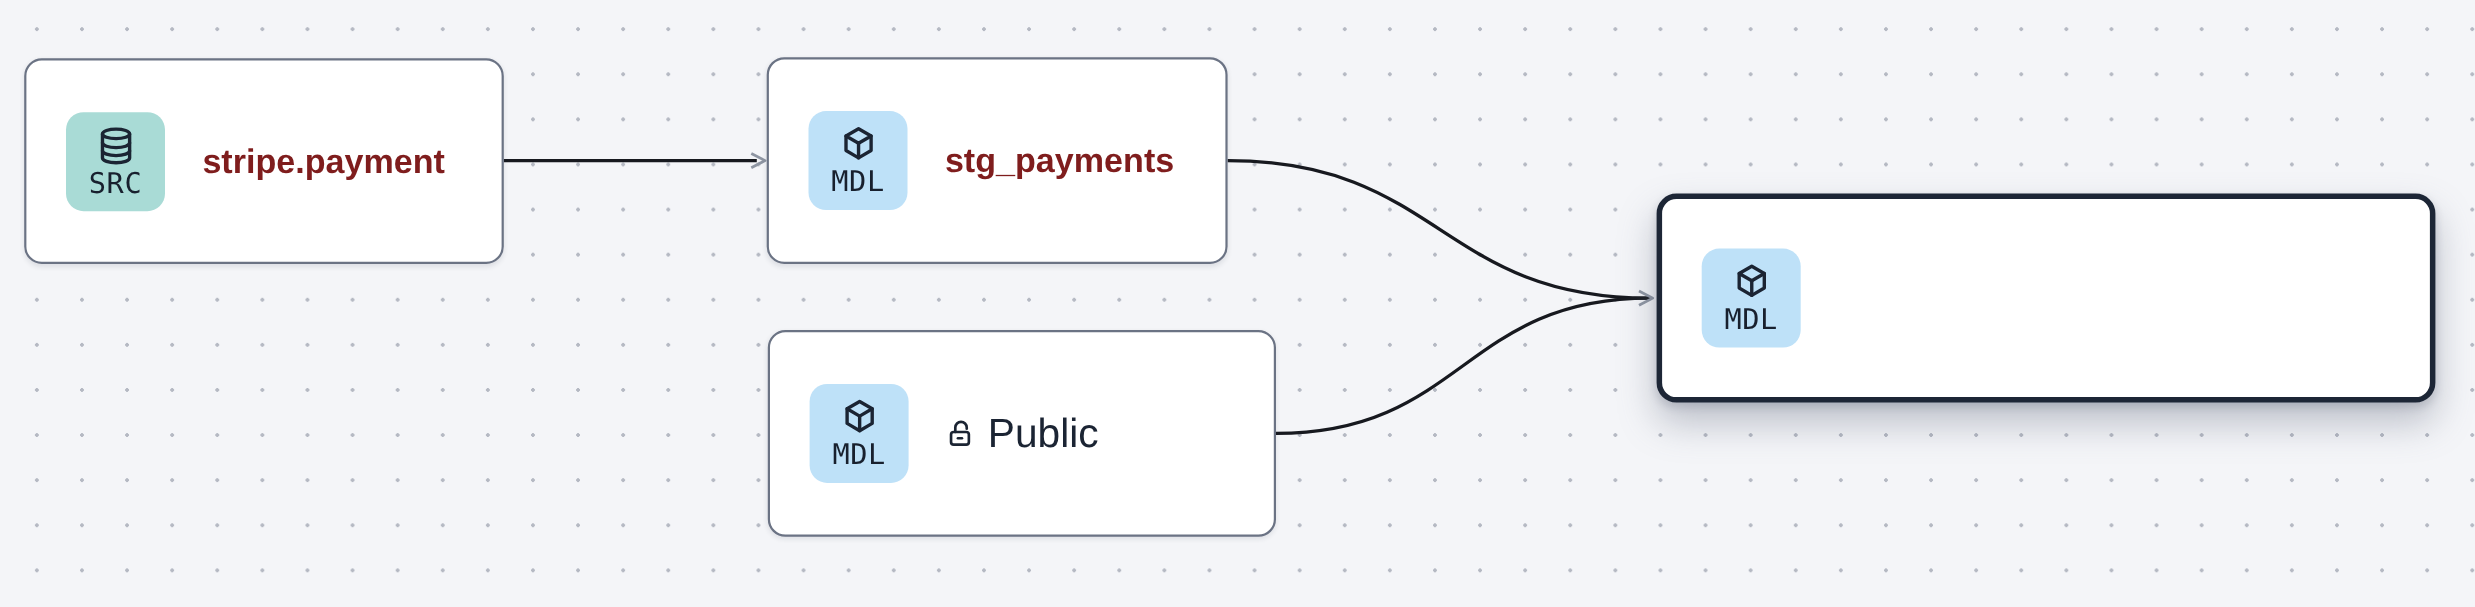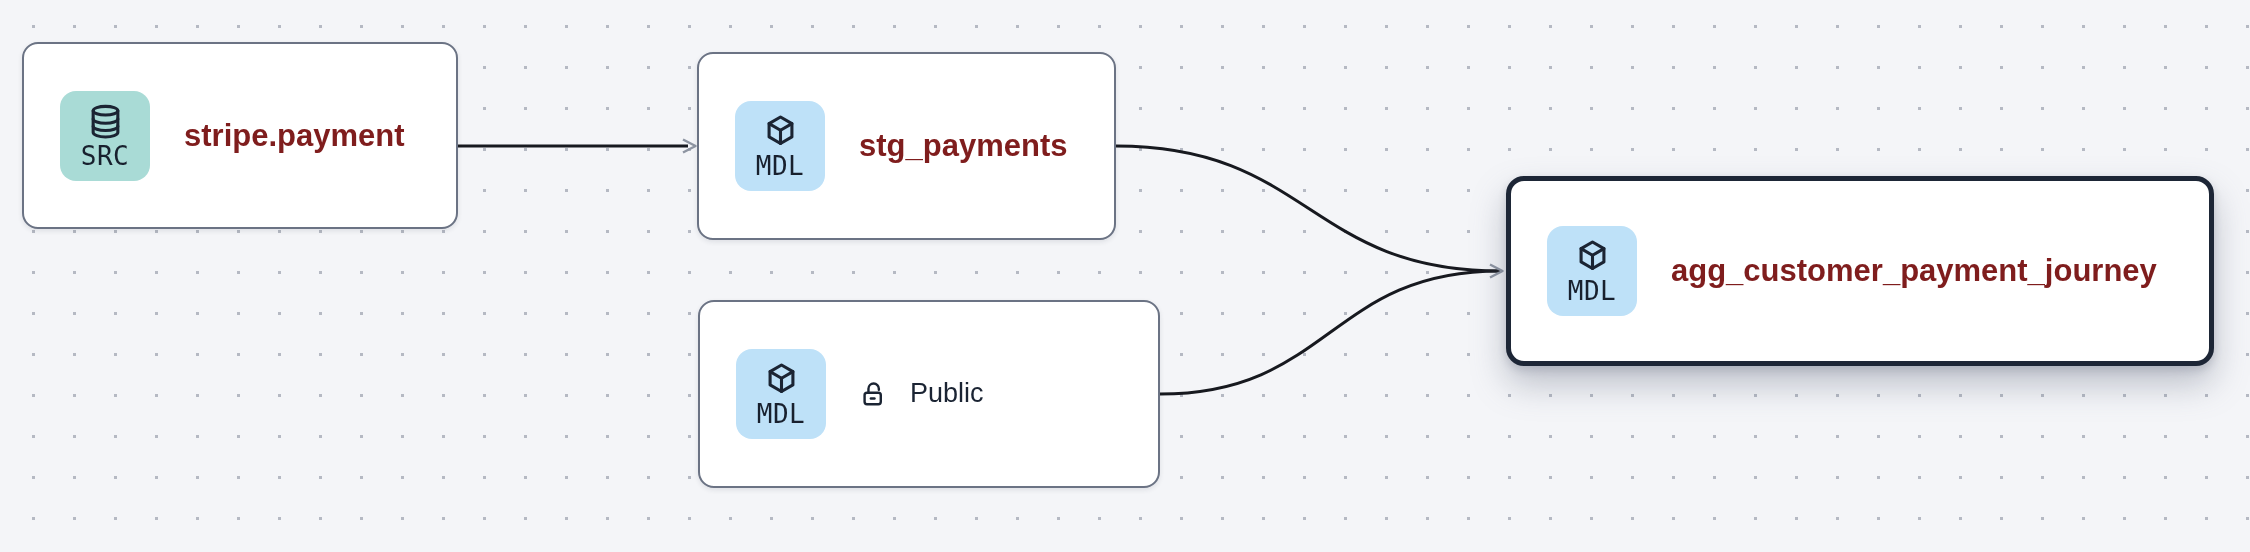--- a/index.html
+++ b/index.html
@@ -92,22 +92,22 @@
   .node-title {
     font-size: 31px;
     font-weight: 600;
     color: #7f1d1d;
     line-height: 1.15;
     white-space: nowrap;
   }
   .node-subtitle {
     display: flex;
     align-items: center;
-    gap: 21px;
-    font-size: 27px;
+    gap: 9px;
+    font-size: 37px;
     font-weight: 400;
     color: #1b2433;
     line-height: 1.1;
   }
   .node-subtitle svg {
     width: 29px;
     height: 29px;
     stroke: #1b2433;
     stroke-width: 2;
     fill: none;
@@ -121,21 +121,21 @@
 <div class="canvas">
 
   <svg class="edges-layer" viewBox="0 0 2250 552" xmlns="http://www.w3.org/2000/svg">
     <path class="edge-line" d="M458 146 L688 146"></path>
     <path class="arrowhead" d="M683 139.5 L695.5 146 L683 152.5"></path>
     <path class="edge-line" d="M1116 146 C1309 146 1309 271 1500 271"></path>
     <path class="edge-line" d="M1160 394 C1330 394 1330 271 1500 271"></path>
     <path class="arrowhead" d="M1490 264.5 L1502.5 271 L1490 277.5"></path>
   </svg>
 
-  <div class="node" style="left:22px; top:42px; width:436px; height:187px;">
+  <div class="node" style="left:22px; top:53px; width:436px; height:187px;">
     <div class="badge badge-src">
       <svg viewBox="0 0 24 24">
         <ellipse cx="12" cy="5" rx="8" ry="2.8"></ellipse>
         <path d="M4 5 v14.2 c0 1.55 3.58 2.8 8 2.8 s8 -1.25 8 -2.8 V5"></path>
         <path d="M4 10.3 c0 1.55 3.58 2.8 8 2.8 s8 -1.25 8 -2.8"></path>
         <path d="M4 15 c0 1.55 3.58 2.8 8 2.8 s8 -1.25 8 -2.8"></path>
       </svg>
       <span class="badge-label">SRC</span>
     </div>
     <div class="node-text">
@@ -180,18 +180,15 @@
 
   <div class="node selected" style="left:1506px; top:176px; width:708px; height:190px;">
     <div class="badge badge-mdl">
       <svg viewBox="0 0 24 24">
         <path d="M12 2.6 L19.4 6.9 L12 11.2 L4.6 6.9 Z"></path>
         <path d="M4.6 6.9 V15.5 L12 19.8 L19.4 15.5 V6.9"></path>
         <path d="M12 11.2 V19.8"></path>
       </svg>
       <span class="badge-label">MDL</span>
     </div>
-    <div class="node-text">
-      <div class="node-title">agg_customer_payment_journey</div>
-    </div>
   </div>
 
 </div>
 
 </body></html>

